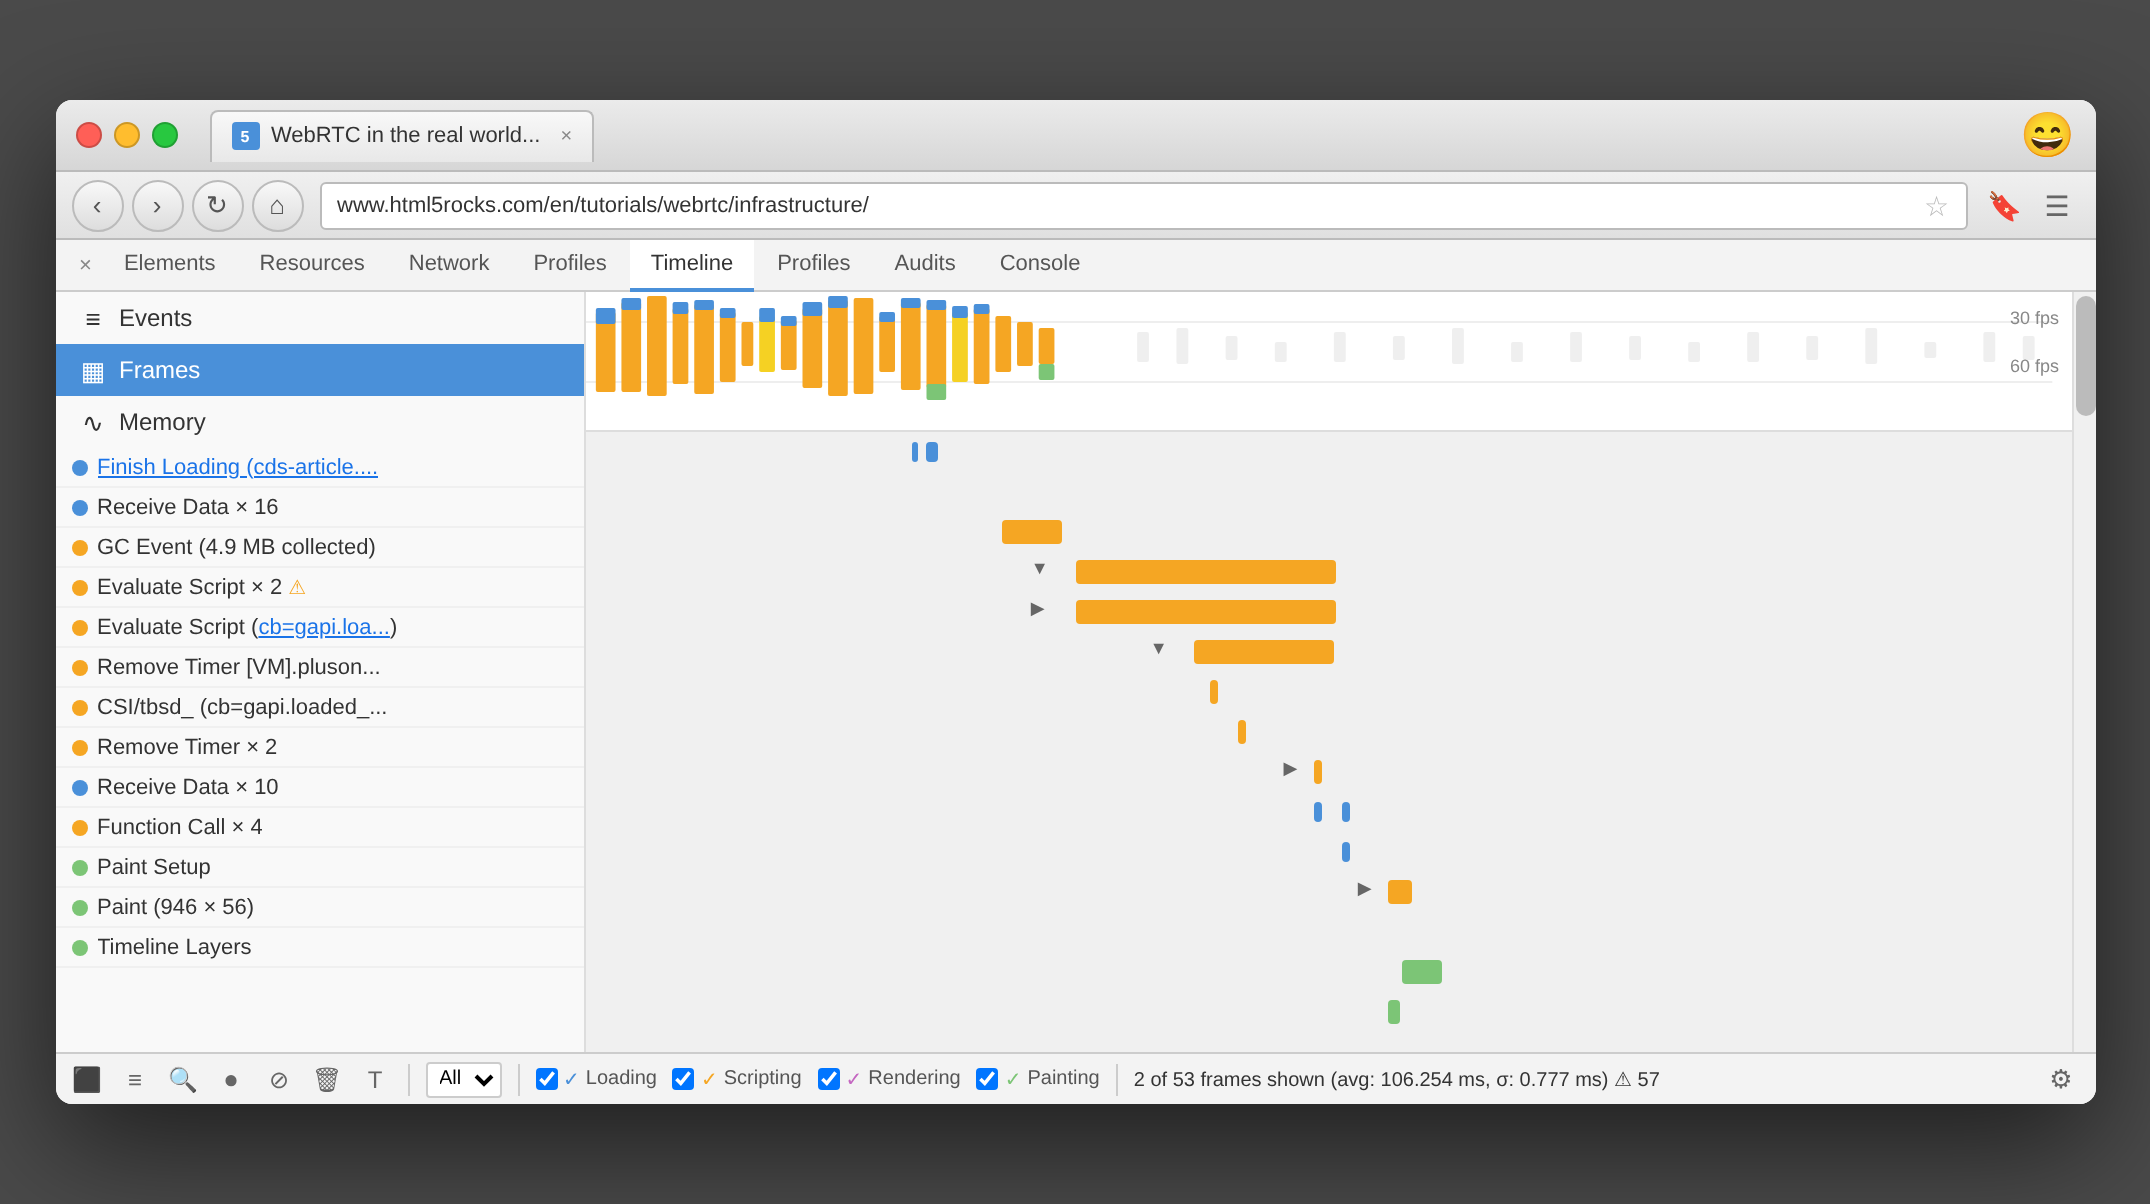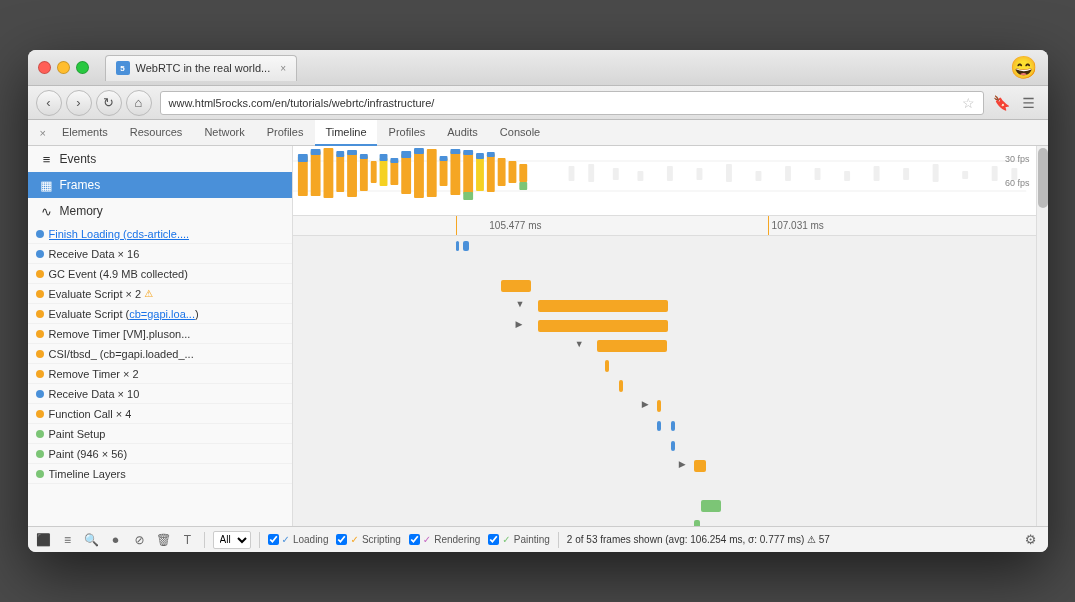--- a/index.html
+++ b/index.html
@@ -530,27 +530,20 @@
           <rect x="620" y="22" width="6" height="12" fill="#e0e0e0" rx="1" opacity="0.5"></rect>
           <rect x="650" y="18" width="6" height="18" fill="#e0e0e0" rx="1" opacity="0.5"></rect>
           <rect x="680" y="25" width="6" height="8" fill="#e0e0e0" rx="1" opacity="0.5"></rect>
           <rect x="710" y="20" width="6" height="15" fill="#e0e0e0" rx="1" opacity="0.5"></rect>
           <rect x="730" y="22" width="6" height="12" fill="#e0e0e0" rx="1" opacity="0.5"></rect>
         </svg>
         <div class="fps-label fps-30">30 fps</div>
         <div class="fps-label fps-60">60 fps</div>
       </div>
 
-      <div class="timeline-marker-row">
-        <span class="marker-label" style="left:30%;">105.477 ms</span>
-        <span class="marker-label" style="left:68%;">107.031 ms</span>
-
-        <div style="position:absolute;left:22%;top:0;width:1px;height:100%;background:#f5a623;"></div>
-        <div style="position:absolute;left:64%;top:0;width:1px;height:100%;background:#f5a623;"></div>
-      </div>
 
       <div class="events-area">
 
         <div class="event-row">
           <div class="event-bar bar-blue" style="left:22%;width:3px;height:10px;"></div>
           <div class="event-bar bar-blue" style="left:23%;width:6px;height:10px;"></div>
         </div>
 
         <div class="event-row">
         </div>

